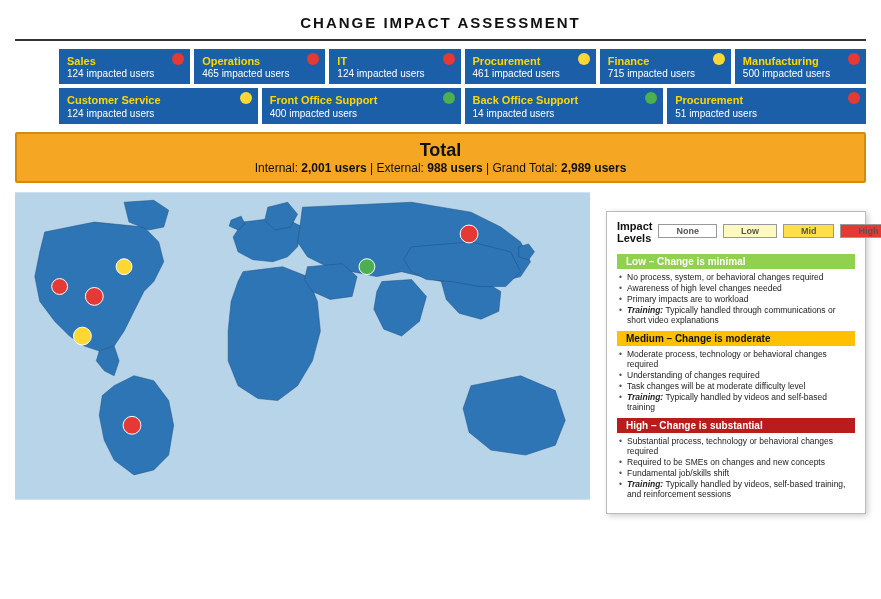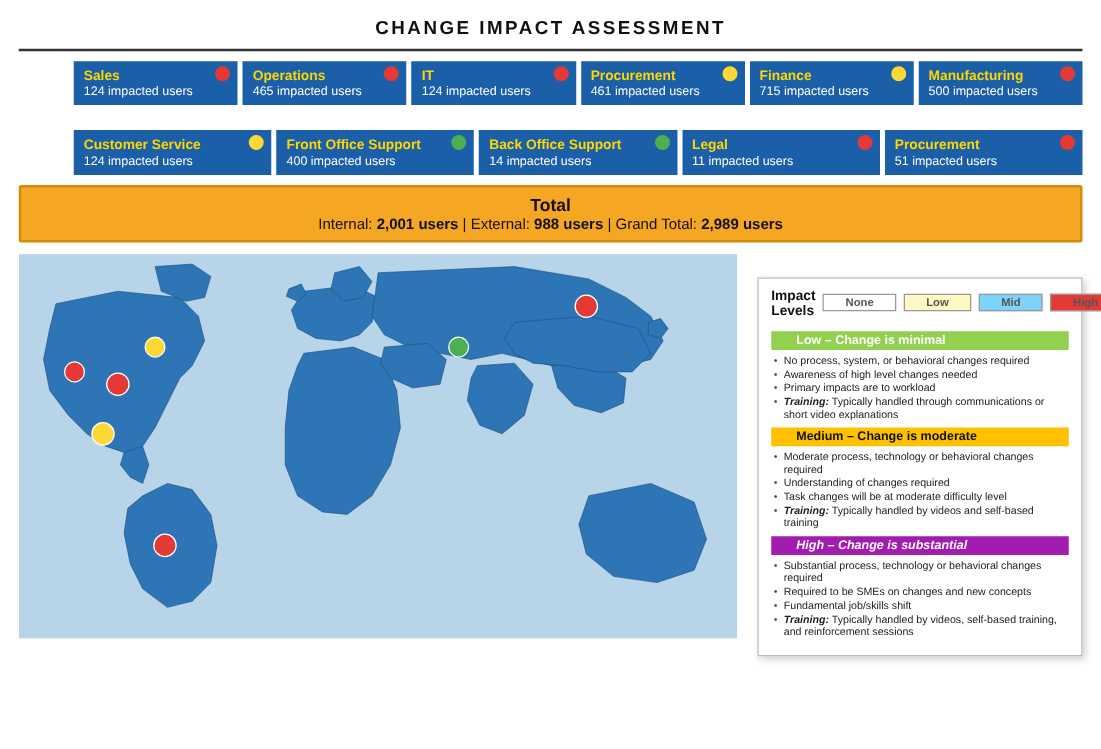--- a/index.html
+++ b/index.html
@@ -29,21 +29,21 @@
       font-weight: 900;
       letter-spacing: 2px;
       color: #111;
       text-transform: uppercase;
     }
 
     
     .dept-grid {
       display: flex;
       flex-direction: column;
-      gap: 20px;
+      gap: 4px;
       margin-bottom: 8px;
       padding-left: 44px;
     }
     .dept-row {
       display: flex;
       gap: 4px;
     }
     .dept-card {
       background: #1a5fa8;
       color: #fff;
@@ -77,21 +77,21 @@
     .total-bar {
       background: #f5a623;
       border: 2px solid #d48a0a;
       text-align: center;
       padding: 6px 10px;
       margin-bottom: 8px;
       border-radius: 2px;
     }
     .total-bar .total-title {
       font-weight: 700;
-      font-size: 14px;
+      font-size: 18px;
       color: #111;
       display: block;
     }
     .total-bar .total-detail {
       font-size: 12px;
       color: #111;
     }
     .total-bar .total-detail strong {
       font-weight: 900;
     }
@@ -147,35 +147,35 @@
       margin-right: 3px;
     }
     .level-box {
       padding: 1px 17px;
       font-size: 8px;
       font-weight: 700;
       border: 1px solid #999;
     }
     .level-none { background: #fff; color: #333; }
     .level-low { background: #fef9c3; color: #fff; }
-    .level-mid { background: #7dd3fc; color: #fff; }
+    .level-mid { background: #fde047; color: #fff; }
     .level-high { background: #e53935; color: #fff; }
 
     .impact-section {
       margin-bottom: 6px;
     }
     .impact-section-header {
-      padding: 2px 20px;
+      padding: 2px 9px;
       font-weight: 700;
       font-size: 10px;
       margin-bottom: 3px;
     }
     .impact-low-header { background: #92d050; color: #fff; }
     .impact-medium-header { background: #ffc000; color: #111; }
-    .impact-high-header { background: #a21caf; color: #fff; font-style: italic; }
+    .impact-high-header { background: #b91c1c; color: #fff; }
 
     .impact-section ul {
       list-style: none;
       padding: 0 2px;
     }
     .impact-section ul li {
       font-size: 8.5px;
       color: #222;
       margin-bottom: 1px;
       padding-left: 8px;
@@ -242,25 +242,20 @@
     </div>
         <div class="dept-card">
       <span class="dept-name">Front Office Support</span>
       <span class="dept-users">400 impacted users</span>
       <div class="dept-dot" style="background:#4caf50;"></div>
     </div>
         <div class="dept-card">
       <span class="dept-name">Back Office Support</span>
       <span class="dept-users">14 impacted users</span>
       <div class="dept-dot" style="background:#4caf50;"></div>
-    </div>
-        <div class="dept-card">
-      <span class="dept-name">Legal</span>
-      <span class="dept-users">11 impacted users</span>
-      <div class="dept-dot" style="background:#e53935;"></div>
     </div>
         <div class="dept-card">
       <span class="dept-name">Procurement</span>
       <span class="dept-users">51 impacted users</span>
       <div class="dept-dot" style="background:#e53935;"></div>
     </div>
       </div>
   </div>
 
   <div class="total-bar">

